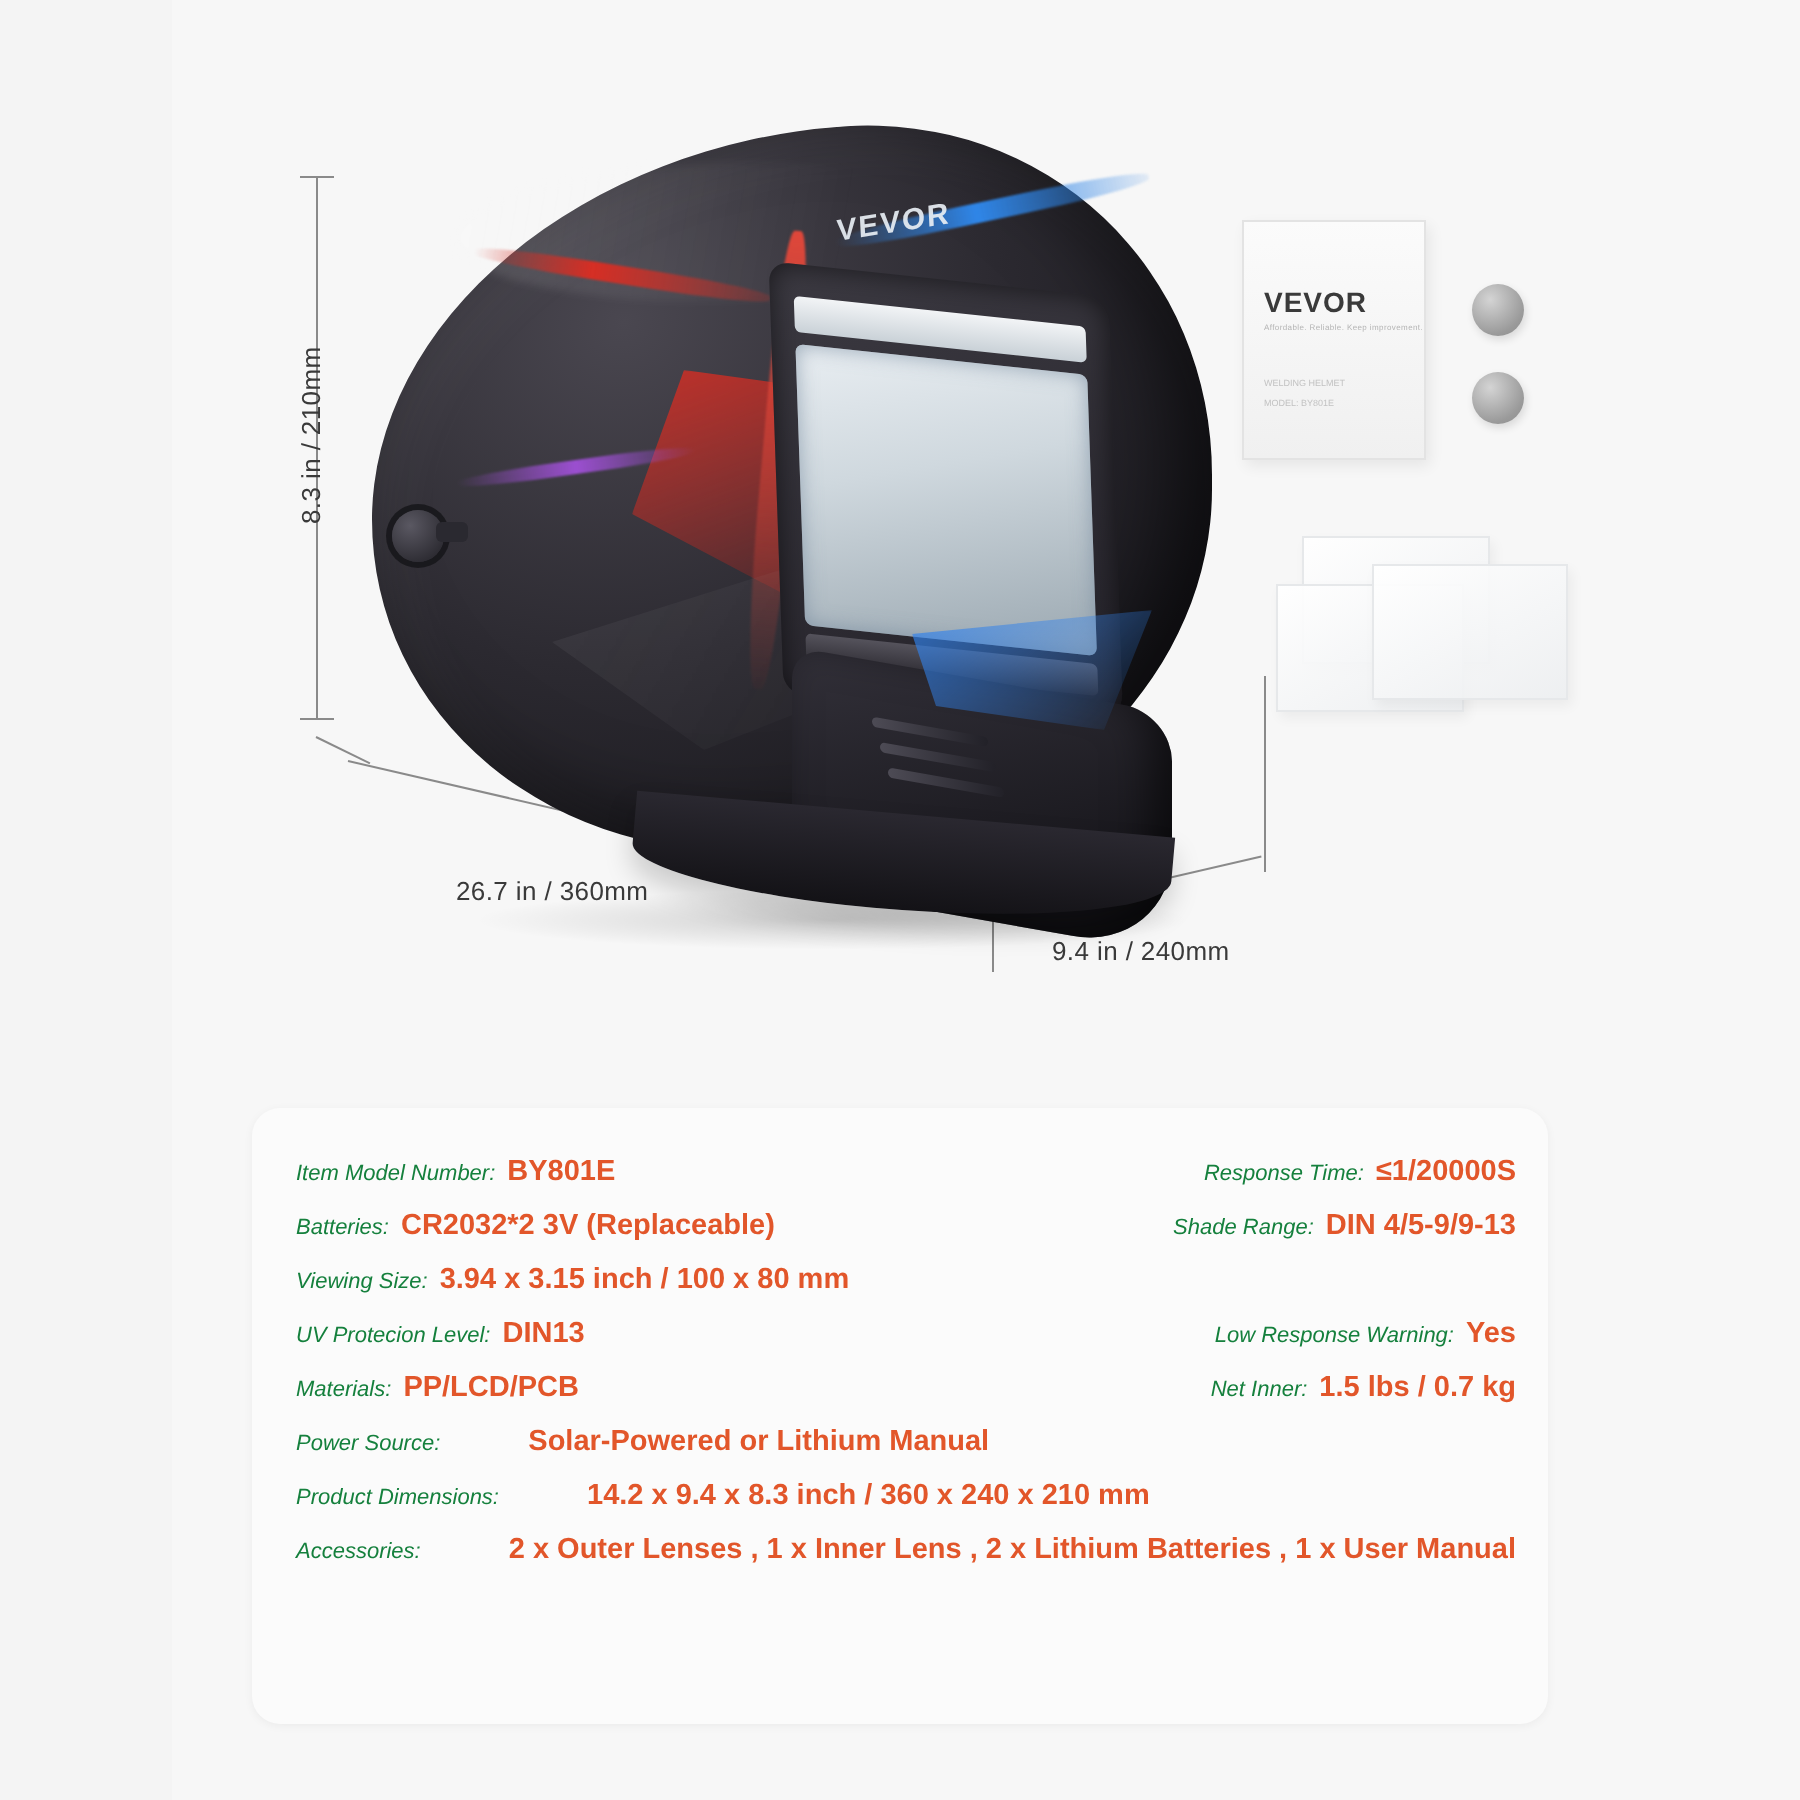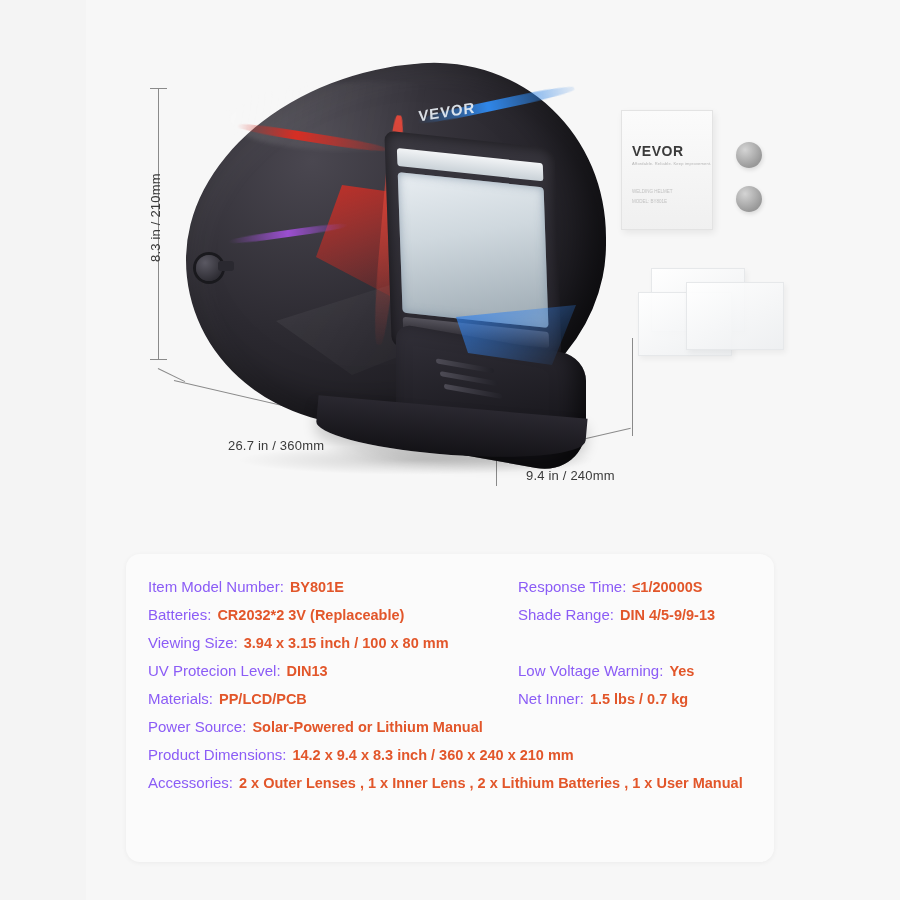--- a/index.html
+++ b/index.html
@@ -310,37 +310,39 @@
   }
   .spec-row {
     display: flex;
     margin-bottom: 11px;
   }
   .spec-col {
     display: flex;
     align-items: baseline;
   }
   .spec-col.left { width: 370px; }
-  .spec-col.right { width: 240px; }
+  .spec-col.right { width: 240px; justify-content: flex-end; }
   .spec-label {
-    color: #8b5cf6;
-    font-size: 15px;
+    color: #15803d;
+    font-size: 11px;
     white-space: nowrap;
+    font-style: italic;
   }
   .spec-value {
     color: #e2562a;
     font-size: 14.5px;
     font-weight: bold;
     margin-left: 6px;
     white-space: nowrap;
   }
   .spec-full {
     display: flex;
     align-items: baseline;
     margin-bottom: 11px;
+    gap: 38px;
   }
 </style>
 </head>
 <body>
 
 <div class="page">
   <div class="sheet">
 
     <div class="illus">
 
@@ -431,21 +433,21 @@
             <span class="spec-value">3.94 x 3.15 inch / 100 x 80 mm</span>
           </div>
         </div>
 
         <div class="spec-row">
           <div class="spec-col left">
             <span class="spec-label">UV Protecion Level:</span>
             <span class="spec-value">DIN13</span>
           </div>
           <div class="spec-col right">
-            <span class="spec-label">Low Voltage Warning:</span>
+            <span class="spec-label">Low Response Warning:</span>
             <span class="spec-value">Yes</span>
           </div>
         </div>
 
         <div class="spec-row">
           <div class="spec-col left">
             <span class="spec-label">Materials:</span>
             <span class="spec-value">PP/LCD/PCB</span>
           </div>
           <div class="spec-col right">

